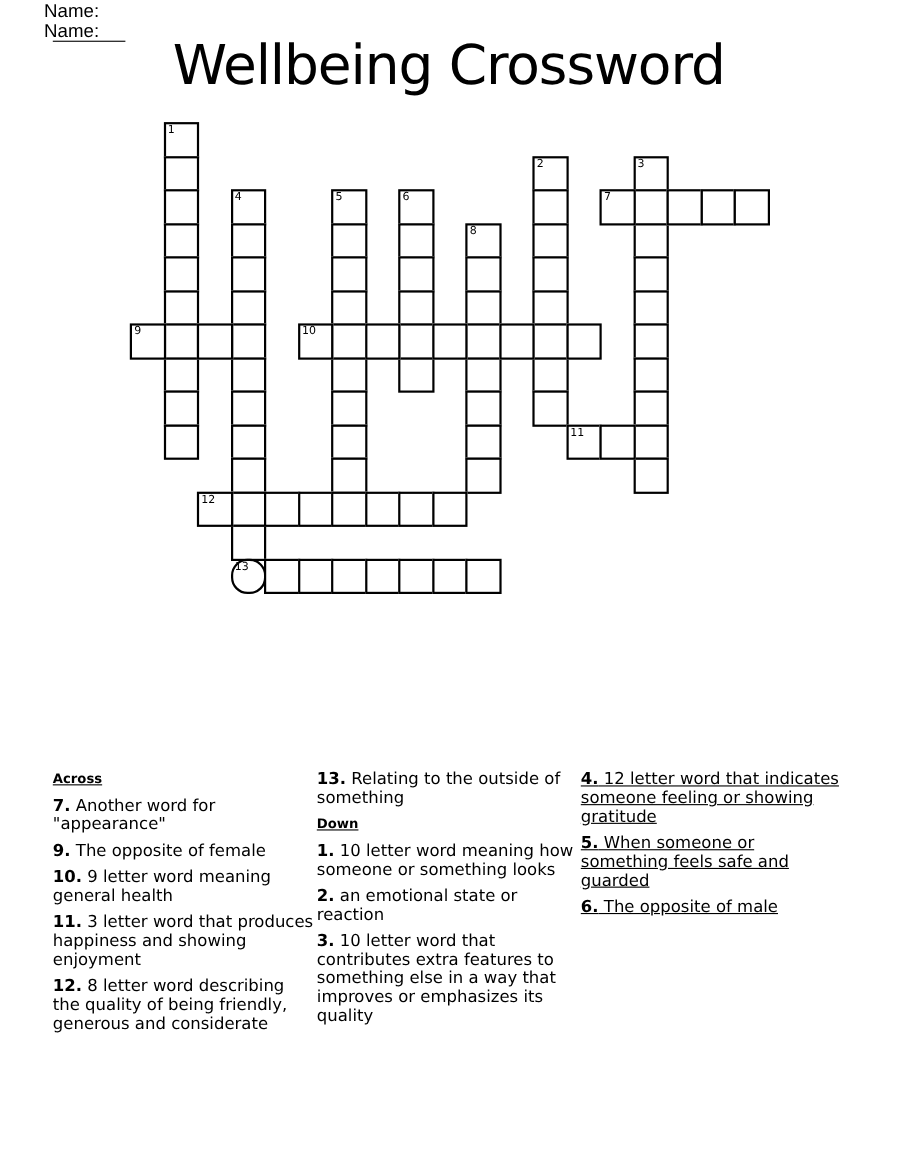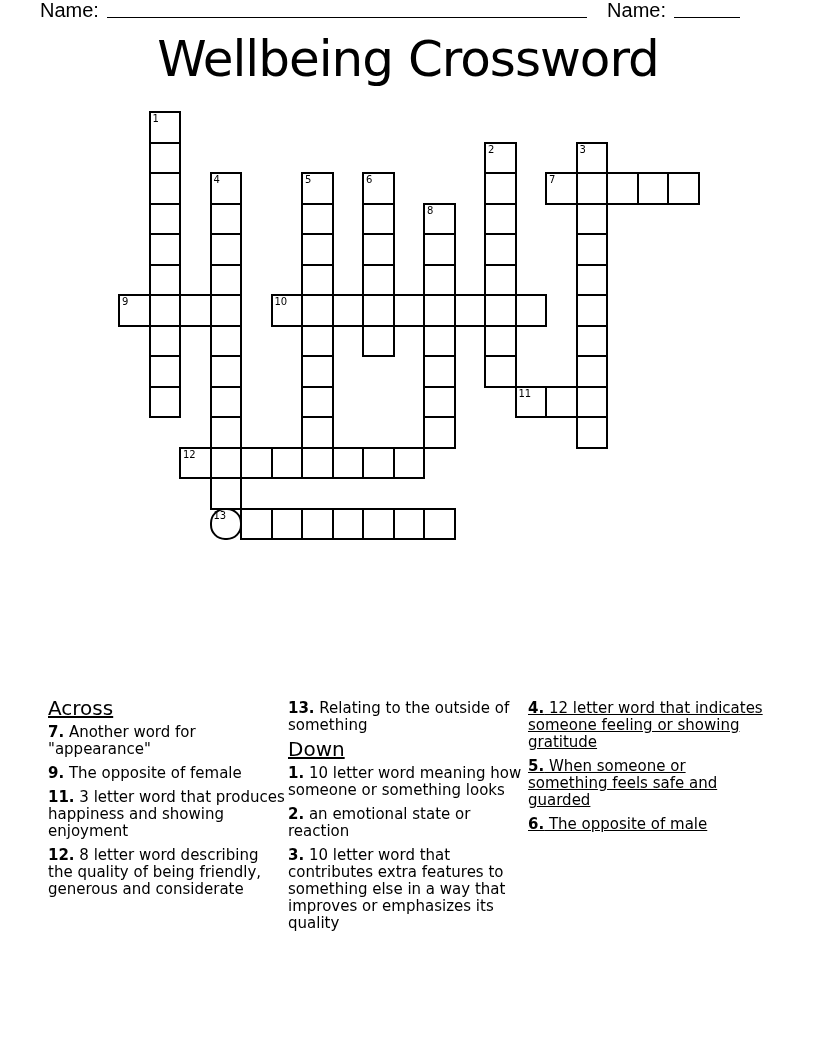--- a/index.html
+++ b/index.html
@@ -11,24 +11,25 @@
     position: relative;
     overflow: hidden;
   }
 
   
   .page-header {
     position: absolute;
     left: 40px; top: 1px;
     width: 700px; height: 18px;
     display: flex;
-    align-items: center;
+    align-items: flex-start;
     font-family: "Liberation Sans", sans-serif;
-    font-size: 20px;
+    font-size: 17px;
     line-height: 17px;
+    flex-direction: column;
   }
   .hdr-label { white-space: nowrap; }
   .write-line {
     border-bottom: 1.6px solid #000;
     height: 15px;
     display: inline-block;
   }
   .name-line { flex: 1; margin: 0 20px 1px 8px; }
   .date-line { width: 66px; margin: 0 0 1px 8px; }
 
@@ -77,22 +78,22 @@
     position: absolute;
     top: 0;
     width: 238px;
     font-size: 15px;
     line-height: 17px;
   }
   #clue-col-1 { left: 48px; }
   #clue-col-2 { left: 288px; }
   #clue-col-3 { left: 528px; text-decoration: underline; }
   .clue-heading {
-    font-size: 20px;
-    font-weight: normal;
+    font-size: 12px;
+    font-weight: bold;
     text-decoration: underline;
     margin: 0 0 7px 0;
   }
   .clue { margin: 0 0 7px 0; }
   .clue b { font-weight: bold; }
 </style>
 </head>
 <body>
 
 <div>
@@ -223,20 +224,21 @@
       <div class="cell" style="left: 244px; top: 396.5px; border-color: rgb(0, 0, 0);"></div>
       <div class="cell" style="left: 274.5px; top: 396.5px; border-color: rgb(0, 0, 0);"></div>
       <div class="cell" style="left: 305px; top: 396.5px; border-color: rgb(0, 0, 0);"></div>
     </div>
 
   <div id="clues">
     <div class="clue-col" id="clue-col-1">
         <div class="clue-heading">Across</div>
         <div class="clue"><b>7.</b> Another word for "appearance"</div>
         <div class="clue"><b>9.</b> The opposite of female</div>
+        <div class="clue"><b>10.</b> 9 letter word meaning general health</div>
         <div class="clue"><b>11.</b> 3 letter word that produces happiness and showing enjoyment</div>
         <div class="clue"><b>12.</b> 8 letter word describing the quality of being friendly, generous and considerate</div>
       </div>
     <div class="clue-col" id="clue-col-2">
         <div class="clue"><b>13.</b> Relating to the outside of something</div>
         <div class="clue-heading">Down</div>
         <div class="clue"><b>1.</b> 10 letter word meaning how someone or something looks</div>
         <div class="clue"><b>2.</b> an emotional state or reaction</div>
         <div class="clue"><b>3.</b> 10 letter word that contributes extra features to something else in a way that improves or emphasizes its quality</div>
       </div>

